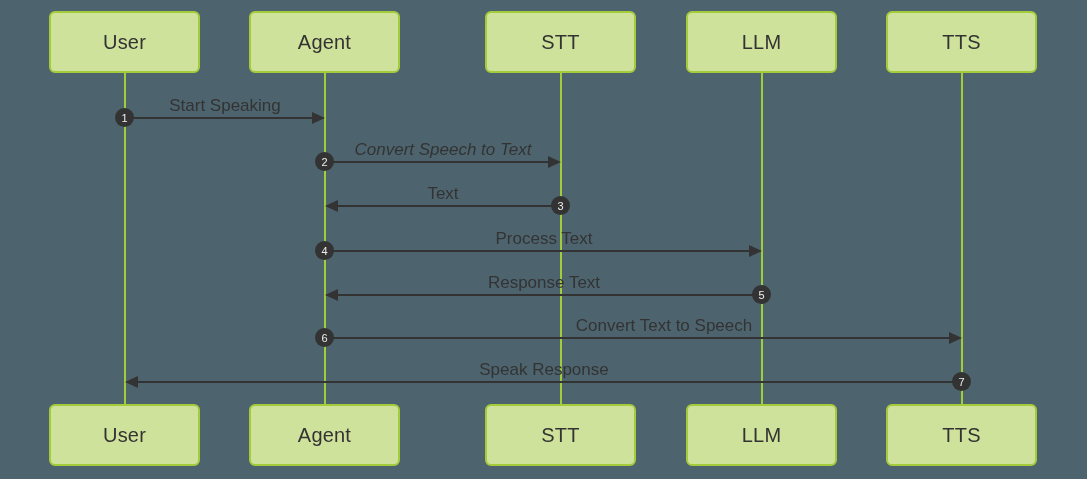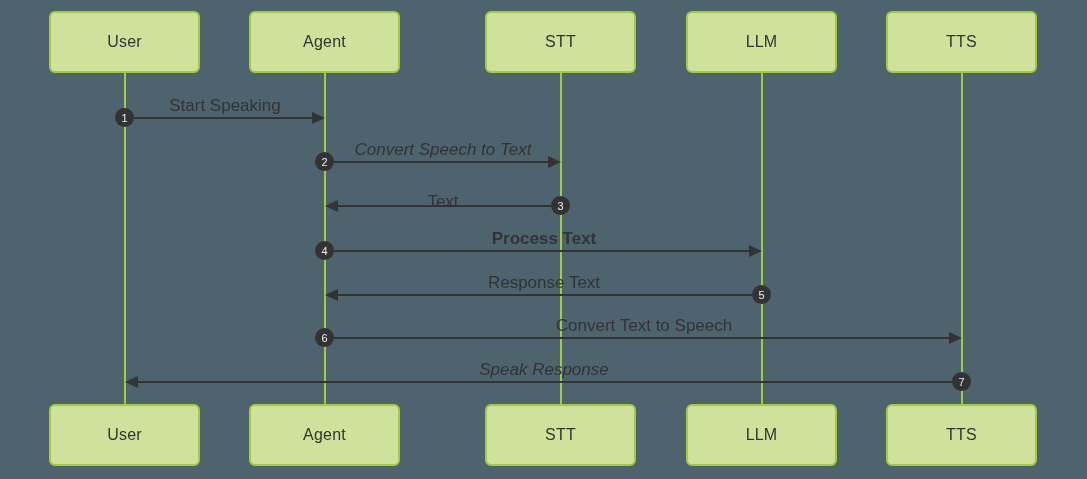--- a/index.html
+++ b/index.html
@@ -19,21 +19,21 @@
     box-sizing: border-box;
     background: var(--actor-fill, #cfe29b);
     border: 2px solid var(--actor-border, #a3cb3a);
     border-radius: 6px;
     display: flex;
     align-items: center;
     justify-content: center;
   }
   .actor-label {
     color: var(--text, #333333);
-    font-size: 16px;
+    font-size: 20px;
     letter-spacing: 0.2px;
   }
   .lifeline {
     position: absolute;
     width: 2px;
     background: var(--lifeline, #a3cc3a);
   }
   .msg-line {
     position: absolute;
     height: 2px;
@@ -83,37 +83,37 @@
       <div class="msg-line" style="left: 125px; width: 196px; top: 117px;"></div>
       <div class="arrowhead right" style="top: 112px; left: 312px;"></div>
       <div class="msg-label" style="left: 225px; top: 96px;">Start Speaking</div>
       <div class="seq-badge" style="left: 115px; top: 108px;">1</div>
       <div class="msg-line" style="left: 325px; width: 232px; top: 161px;"></div>
       <div class="arrowhead right" style="top: 156px; left: 548px;"></div>
       <div class="msg-label" style="left: 443px; top: 140px; font-style: italic;">Convert Speech to Text</div>
       <div class="seq-badge" style="left: 315px; top: 152px;">2</div>
       <div class="msg-line" style="left: 329px; width: 232px; top: 205px;"></div>
       <div class="arrowhead left" style="top: 200px; left: 325px;"></div>
-      <div class="msg-label" style="left: 443px; top: 192px;">Text</div>
+      <div class="msg-label" style="left: 443px; top: 184px;">Text</div>
       <div class="seq-badge" style="left: 551px; top: 196px;">3</div>
       <div class="msg-line" style="left: 325px; width: 433px; top: 250px;"></div>
       <div class="arrowhead right" style="top: 245px; left: 749px;"></div>
-      <div class="msg-label" style="left: 544px; top: 229px; font-weight: bold;">Process Text</div>
+      <div class="msg-label" style="left: 544px; top: 229px;">Process Text</div>
       <div class="seq-badge" style="left: 315px; top: 241px;">4</div>
       <div class="msg-line" style="left: 329px; width: 433px; top: 294px;"></div>
       <div class="arrowhead left" style="top: 289px; left: 325px;"></div>
       <div class="msg-label" style="left: 544px; top: 273px;">Response Text</div>
       <div class="seq-badge" style="left: 752px; top: 285px;">5</div>
       <div class="msg-line" style="left: 325px; width: 633px; top: 337px;"></div>
       <div class="arrowhead right" style="top: 332px; left: 949px;"></div>
-      <div class="msg-label" style="left: 644px; top: 316px;">Convert Text to Speech</div>
+      <div class="msg-label" style="left: 664px; top: 316px;">Convert Text to Speech</div>
       <div class="seq-badge" style="left: 315px; top: 328px;">6</div>
       <div class="msg-line" style="left: 129px; width: 833px; top: 381px;"></div>
       <div class="arrowhead left" style="top: 376px; left: 125px;"></div>
-      <div class="msg-label" style="left: 544px; top: 360px; font-style: italic;">Speak Response</div>
+      <div class="msg-label" style="left: 544px; top: 360px;">Speak Response</div>
       <div class="seq-badge" style="left: 952px; top: 372px;">7</div>
     </div>
   <div id="layer-actors">
       <div class="actor-box" style="left: 49px; top: 11px;">
         <div class="actor-label">User</div>
       </div>
       <div class="actor-box" style="left: 49px; top: 404px;">
         <div class="actor-label">User</div>
       </div>
       <div class="actor-box" style="left: 249px; top: 11px;">

